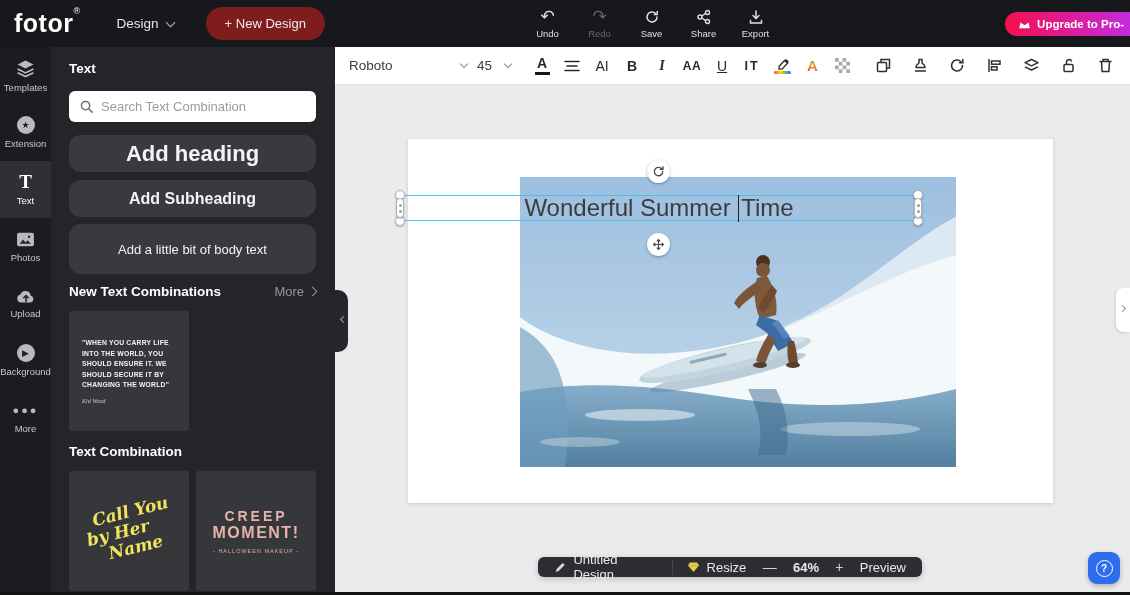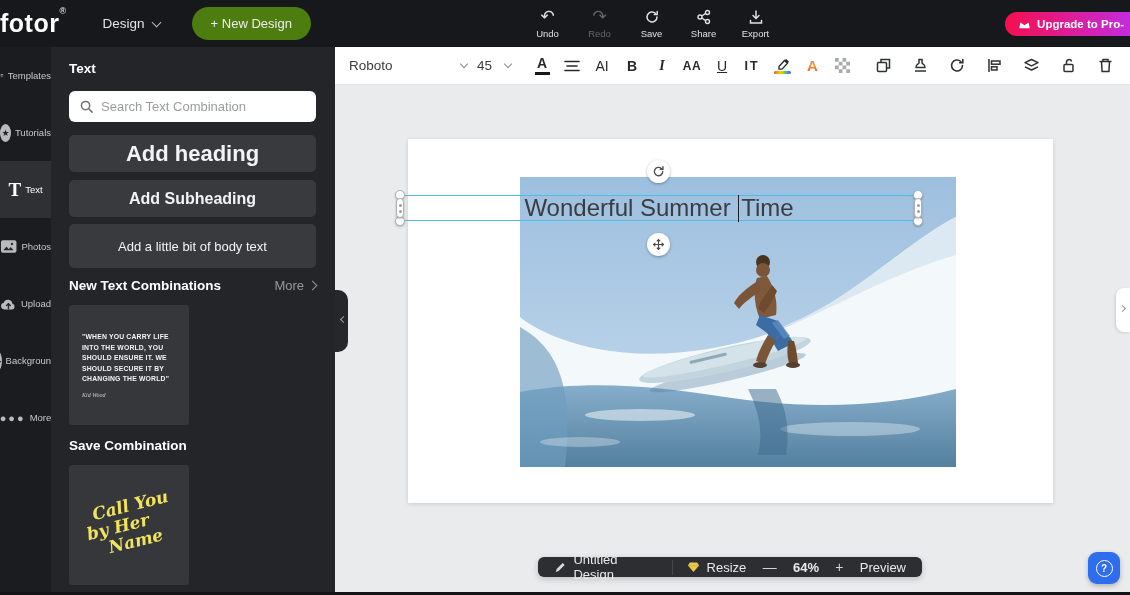--- a/index.html
+++ b/index.html
@@ -1,52 +1,52 @@
 <!DOCTYPE html>
 <html><head>
 <meta charset="utf-8">
 <style>
   * { margin:0; padding:0; box-sizing:border-box; }
   html,body { width:1130px; height:595px; overflow:hidden; font-family:"Liberation Sans",sans-serif; background:#eaebec; position:relative; }
 
   
   .topbar { position:absolute; left:0; top:0; width:1130px; height:47px; background:#17181b; display:flex; align-items:center; z-index:30; }
-  .logo { color:#fff; font-size:25px; font-weight:700; letter-spacing:.5px; position:relative; }
+  .logo { margin-left:14px; color:#fff; font-size:25px; font-weight:700; letter-spacing:.5px; position:relative; }
   .logo sup { font-size:9px; position:relative; top:-9px; font-weight:400; }
   .design-menu { margin-left:36px; display:flex; align-items:center; gap:8px; color:#e3e4e6; font-size:13.5px; cursor:pointer; }
   .chev { width:7px; height:7px; border-right:1.5px solid #b9babd; border-bottom:1.5px solid #b9babd; transform:rotate(45deg); margin-top:-3px; }
-  .new-design { margin-left:32px; background:#4d7c0f; color:#ececee; font-size:13px; padding:9px 19px; border-radius:19px; cursor:pointer; }
+  .new-design { margin-left:32px; background:#7f1d1d; color:#ececee; font-size:13px; padding:9px 19px; border-radius:19px; cursor:pointer; }
   .top-actions { position:absolute; left:524px; top:0; height:47px; display:flex; align-items:center; gap:5px; }
   .taction { width:47px; display:flex; flex-direction:column; align-items:center; color:#dfe0e2; cursor:pointer; }
   .taction .ticon { height:18px; font-size:17px; line-height:18px; display:flex; align-items:center; justify-content:center; }
   .taction .tlabel { font-size:9.5px; margin-top:2px; }
   .taction.disabled { color:#63656a; }
   .taction.disabled svg path, .taction.disabled .ticon { color:#63656a; }
   .upgrade { position:absolute; right:-16px; top:12px; height:24px; display:flex; align-items:center; gap:6px; padding:0 22px 0 13px; border-radius:13px; background:linear-gradient(90deg,#f50f4e,#bd2ff0); color:#fff; font-size:11.5px; font-weight:600; cursor:pointer; }
 
   
   .sidebar { position:absolute; left:0; top:47px; width:51px; height:548px; background:#1b1c1f; z-index:20; }
-  .side-item { width:51px; height:57px; display:flex; flex-direction:row; align-items:center; justify-content:center; gap:4px; cursor:pointer; overflow:hidden; }
+  .side-item { width:51px; height:57px; display:flex; flex-direction:column; align-items:center; justify-content:center; gap:4px; cursor:pointer; overflow:hidden; }
   .side-item .slabel { font-size:9.5px; color:#c7c8ca; white-space:nowrap; }
   .side-item.active { background:#2f3034; }
   .side-item.active .slabel { color:#fff; }
   .sicon-circle { width:18px; height:18px; border-radius:50%; background:#b9babd; display:flex; align-items:center; justify-content:center; font-size:9px; color:#202124; }
   .t-glyph { color:#fff; font-weight:800; font-size:19px; line-height:18px; font-family:"Liberation Serif",serif; }
   .dots { color:#b9babd; font-size:11px; letter-spacing:2px; line-height:18px; }
 
   
   .panel { position:absolute; left:51px; top:47px; width:284px; height:548px; background:#232529; z-index:20; padding:14px 19px 0 18px; }
   .panel-title { color:#fff; font-size:13.5px; font-weight:700; margin-bottom:15px; }
   .search-box { background:#fff; border-radius:6px; height:31px; display:flex; align-items:center; padding:0 10px; gap:7px; margin-bottom:13px; }
   .search-box input { border:none; outline:none; flex:1; font-size:13px; color:#333; font-family:"Liberation Sans",sans-serif; }
   .search-box input::placeholder { color:#9a9ca0; }
-  .panel-btn { background:#393a3e; border-radius:5px; color:#f2f3f4; display:flex; align-items:center; justify-content:center; cursor:pointer; }
+  .panel-btn { background:#393a3e; border-radius:12px; color:#f2f3f4; display:flex; align-items:center; justify-content:center; cursor:pointer; }
   .btn-heading { height:37px; font-size:22px; font-weight:700; margin-bottom:8px; }
   .btn-sub { height:37px; font-size:16px; font-weight:700; margin-bottom:7px; }
-  .btn-body { height:44px; font-size:13px; margin-bottom:10px; }
+  .btn-body { height:50px; font-size:13px; margin-bottom:10px; }
   .sec-row { display:flex; justify-content:space-between; margin:6px 0 12px; }
   .sec-title { color:#fff; font-size:13.5px; font-weight:700; }
   .more-link { display:flex; align-items:center; gap:5px; color:#97989b; font-size:13px; cursor:pointer; }
   .more-link .chev { transform:rotate(-45deg); margin-top:0; border-color:#97989b; }
   .thumb-row { display:flex; gap:7px; margin-bottom:13px; }
   .thumb { width:120px; height:120px; background:#36373b; border-radius:3px; display:flex; flex-direction:column; align-items:center; justify-content:center; cursor:pointer; overflow:hidden; }
   .thanks-line { color:#eada8e; font-size:13px; font-weight:700; letter-spacing:.5px; line-height:1.45; }
   .ribbon { margin-top:4px; background:#efe9d6; width:104px; height:13px; display:flex; align-items:center; justify-content:center; transform:rotate(-1.5deg); clip-path:polygon(0 0,100% 0,97% 50%,100% 100%,0 100%,3% 50%); }
   .ribbon span { font-size:4.5px; letter-spacing:1px; color:#55544a; font-weight:700; white-space:nowrap; }
   .quote-text { width:94px; color:#f2f3f4; font-size:6.8px; font-weight:700; line-height:1.55; letter-spacing:.2px; text-align:left; }
@@ -171,21 +171,21 @@
   <div class="side-item">
     <svg width="19" height="19" viewBox="0 0 18 18">
         <path d="M9 1.5l7.5 3.7L9 8.9 1.5 5.2z" fill="#b9babd"></path>
         <path d="M1.5 9.5L9 13.2l7.5-3.7" fill="none" stroke="#b9babd" stroke-width="1.6"></path>
         <path d="M1.5 13L9 16.7 16.5 13" fill="none" stroke="#b9babd" stroke-width="1.6"></path>
       </svg>
     <span class="slabel">Templates</span>
   </div>
   <div class="side-item">
     <span class="sicon-circle">★</span>
-    <span class="slabel">Tutorials</span>
+    <span class="slabel">Extension</span>
   </div>
   <div class="side-item active">
     <span class="t-glyph">T</span>
     <span class="slabel">Text</span>
   </div>
   <div class="side-item">
     <svg width="19" height="17" viewBox="0 0 18 16">
         <rect x="1" y="1.5" width="16" height="13" rx="2" fill="#b9babd"></rect>
         <path d="M3.5 12l3.2-4 2.4 2.8 1.9-2.2 3 3.4z" fill="#25262a"></path>
         <circle cx="12.4" cy="5.4" r="1.2" fill="#25262a"></circle>
@@ -234,30 +234,35 @@
   </div>
 
   <div class="thumb-row">
     <div class="thumb">
       <div class="quote-text">"WHEN YOU CARRY LIFE INTO THE WORLD, YOU SHOULD ENSURE IT. WE SHOULD SECURE IT BY CHANGING THE WORLD"</div>
       <div class="quote-sig">Kid Wood</div>
     </div>
   </div>
 
   <div class="sec-row">
-    <span class="sec-title">Save Combination</span>
+    <span class="sec-title">Text Combination</span>
   </div>
 
   <div class="thumb-row">
     <div class="thumb">
       <div class="script-wrap">
         <div class="l1">Call You</div>
         <div class="l2">by Her</div>
         <div class="l3">Name</div>
       </div>
+    </div>
+    <div class="thumb">
+      <div class="creep-l1">CREEP</div>
+      <div class="creep-l2">MOMENT!</div>
+      <div class="creep-sub">- HALLOWEEN MAKEUP -</div>
     </div>
   </div>
 
   <div class="partial-row">
     <div class="partial-thumb"></div>
     <div class="partial-thumb"></div>
   </div>
 </div>
 
 <div class="canvas-area">

